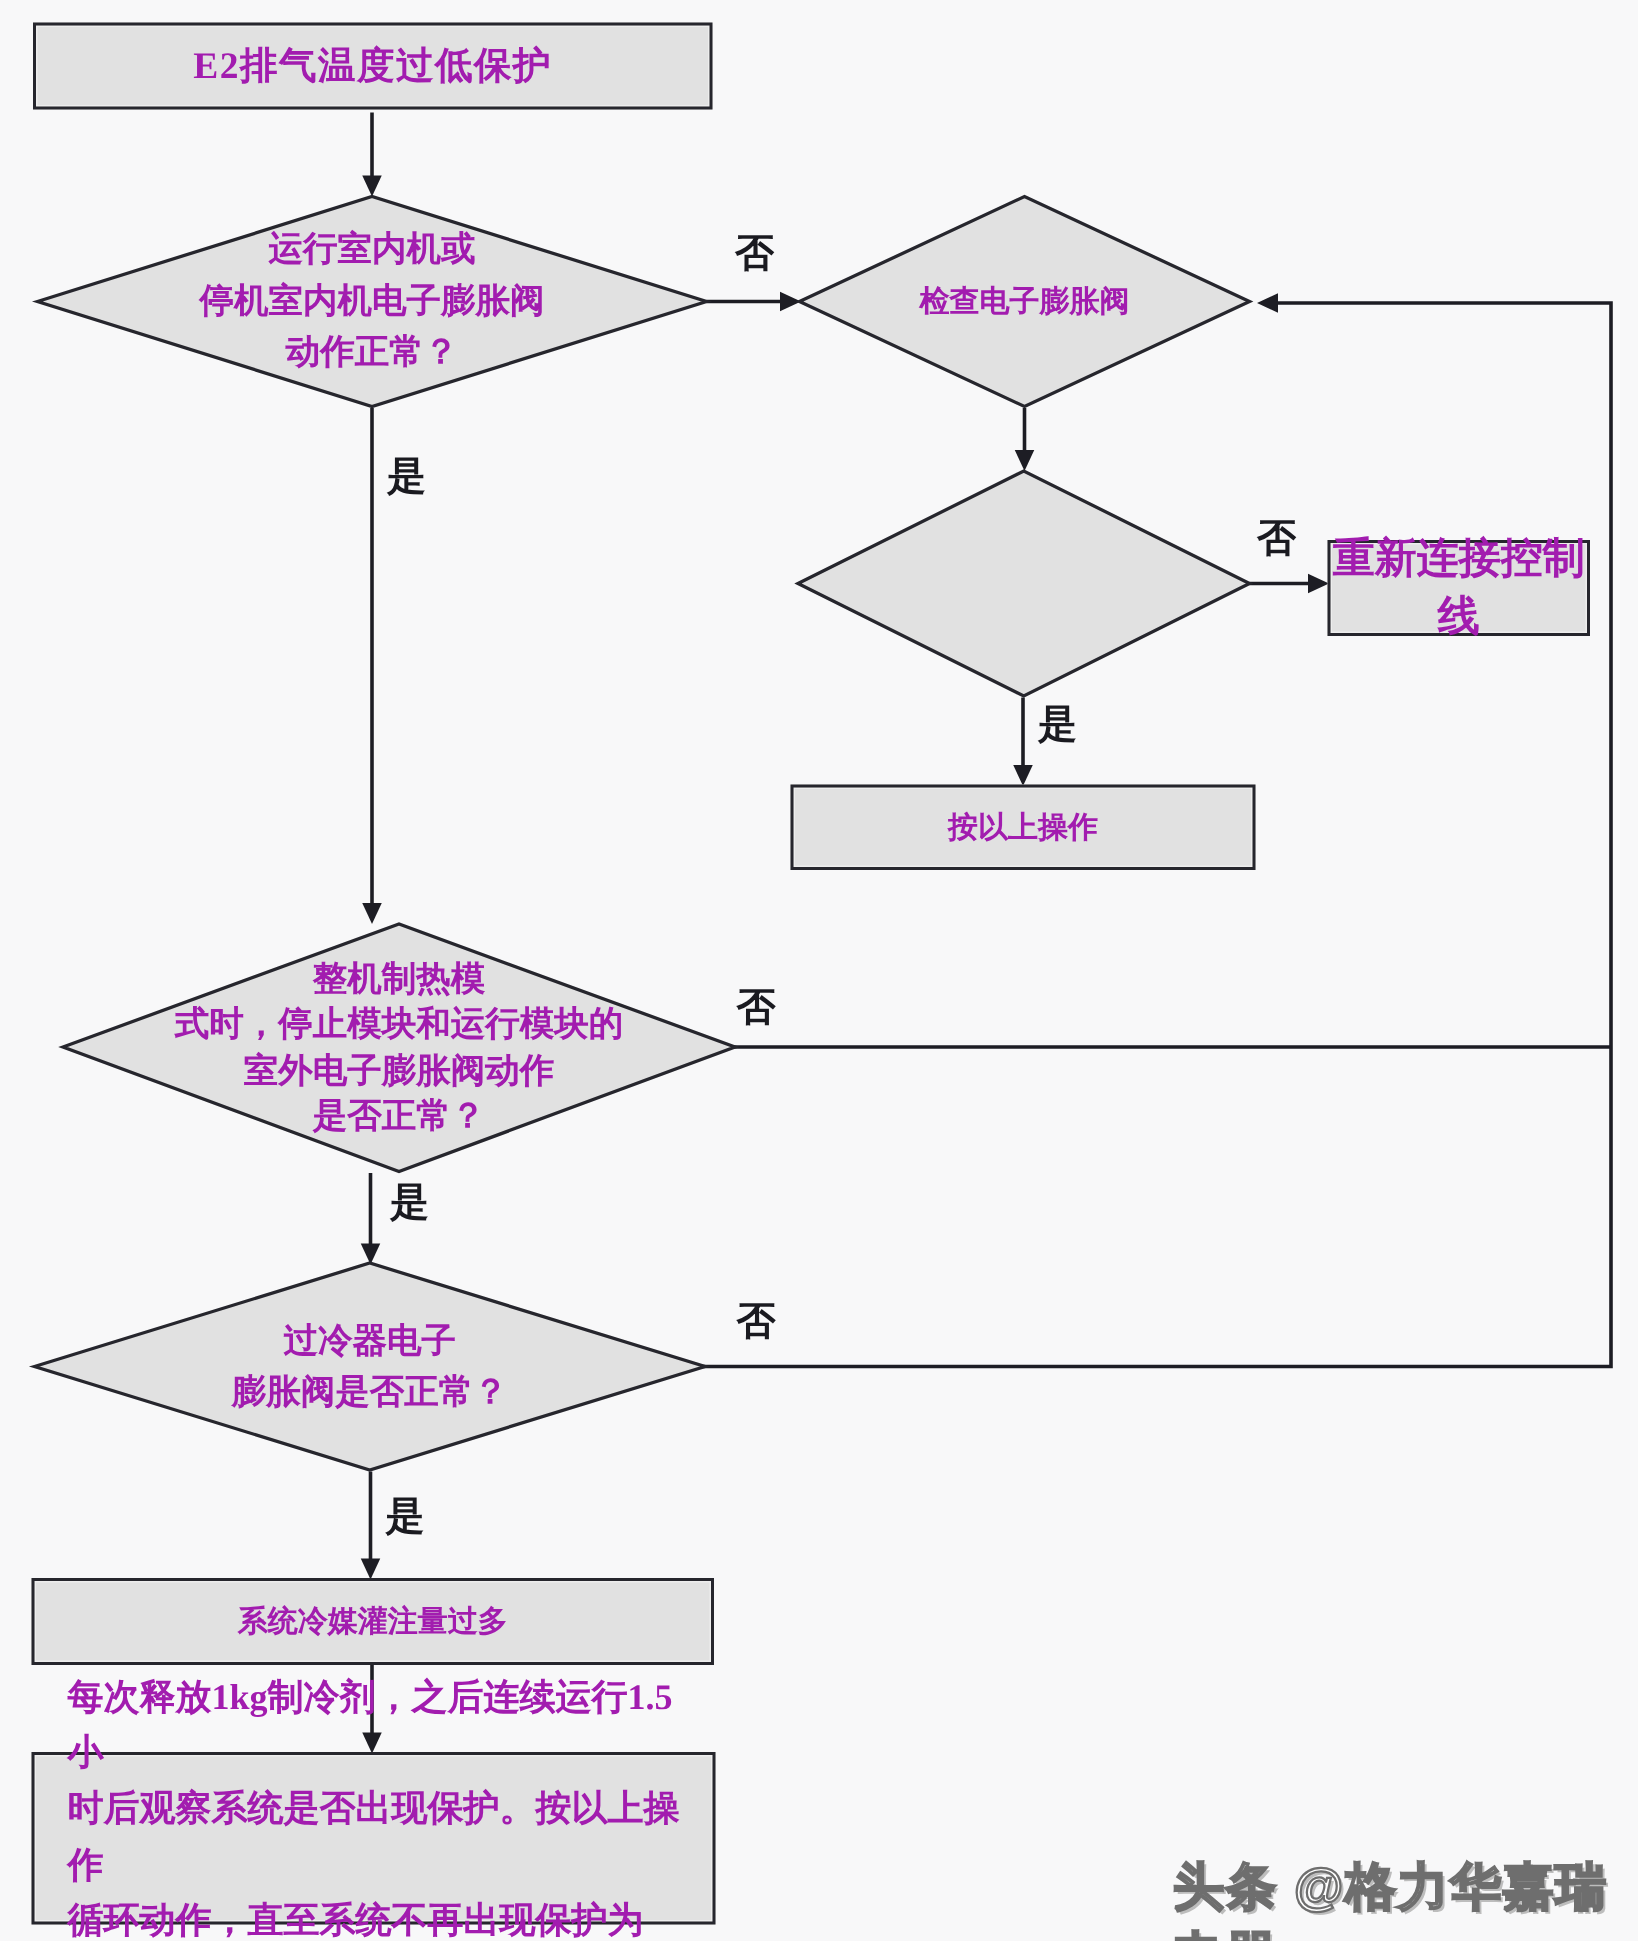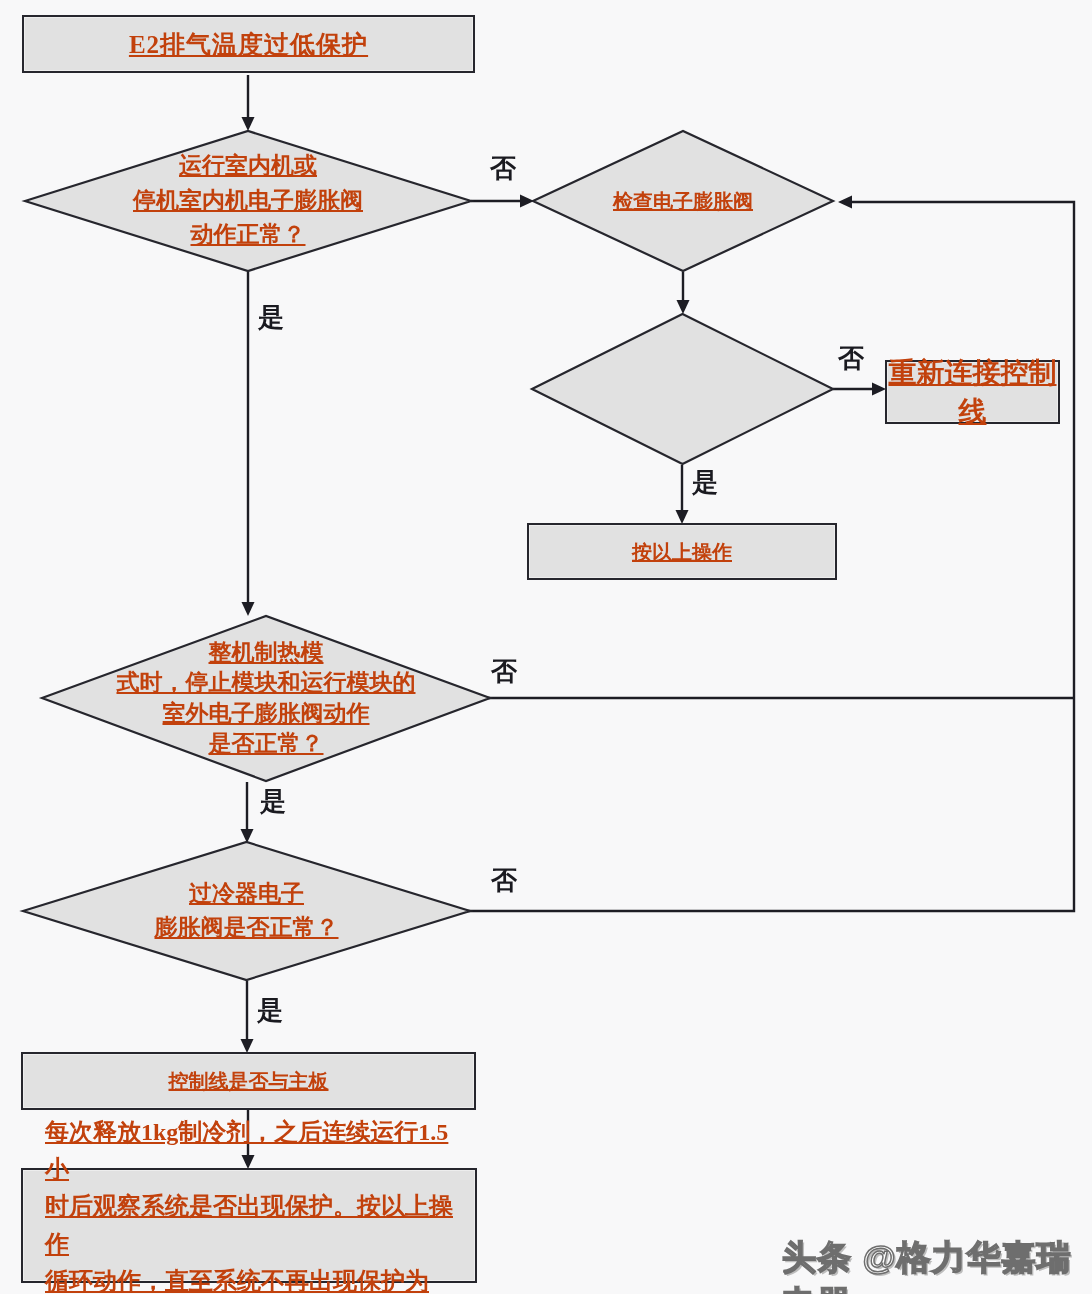--- a/index.html
+++ b/index.html
@@ -6,21 +6,21 @@
   .canvas{position:relative;width:1092px;height:1294px;background:#f8f8f9;overflow:hidden;
           font-family:"Liberation Serif","DejaVu Serif",serif;color:#16161a;}
   svg.connectors{position:absolute;left:0;top:0;width:1092px;height:1294px;overflow:visible;}
   svg.connectors path{stroke:#1d1d24;stroke-width:2.4;fill:none;}
   svg.connectors polygon{fill:#1d1d24;stroke:none;}
   .node{position:absolute;box-sizing:border-box;display:flex;align-items:center;justify-content:center;}
   .rectnode{background:#e1e1e1;border:2px solid #26262d;box-shadow:0 0 0 1px rgba(255,255,255,.4) inset;}
   .dshape{position:absolute;left:0;top:0;width:100%;height:100%;overflow:visible;}
   .dshape polygon{fill:#e1e1e1;stroke:#26262d;stroke-width:2.2;}
   .nlabel{position:relative;width:100%;text-align:center;font-weight:700;font-size:23px;
-          line-height:1.4;white-space:pre-line;color:#c2410c;text-decoration:underline;}
+          line-height:1.4;white-space:pre-line;color:#a21caf;}
   .title .nlabel{font-size:25px;letter-spacing:1px;}
   .small .nlabel{font-size:28px;}
   .mid .nlabel{font-size:20px;}
   .leftalign .nlabel{text-align:left;padding:0 22px;font-size:24px;line-height:1.55;}
   .elabel{position:absolute;font-weight:700;font-size:26px;color:#1a1a20;line-height:1;}
   .watermark{position:absolute;left:782px;top:1235px;font-family:"Liberation Sans","DejaVu Sans",sans-serif;
              font-weight:700;font-size:34px;letter-spacing:1px;color:#ffffff;
              -webkit-text-stroke:1.5px #6e6e6e;text-shadow:2px 2px 0 #bdbdbd;}
 </style>
 </head>
@@ -120,21 +120,21 @@
 
   <div class="node diamond" style="left:23px;top:841px;width:447px;height:140px">
     <svg class="dshape" viewBox="0 0 447 140" preserveAspectRatio="none">
       <polygon points="0,70 223.5,1 447,70 223.5,139"></polygon>
     </svg>
     <div class="nlabel" style="line-height:1.5;">过冷器电子
 膨胀阀是否正常？</div>
   </div>
 
   <div class="node rectnode mid" style="left:21px;top:1052px;width:455px;height:58px">
-    <div class="nlabel">控制线是否与主板</div>
+    <div class="nlabel">系统冷媒灌注量过多</div>
   </div>
 
   <div class="node rectnode leftalign" style="left:21px;top:1168px;width:456px;height:115px">
     <div class="nlabel">每次释放1kg制冷剂，之后连续运行1.5小
 时后观察系统是否出现保护。按以上操作
 循环动作，直至系统不再出现保护为止。</div>
   </div>
 
   <div class="elabel" style="left:490px;top:156px">否</div>
   <div class="elabel" style="left:258px;top:305px">是</div>

